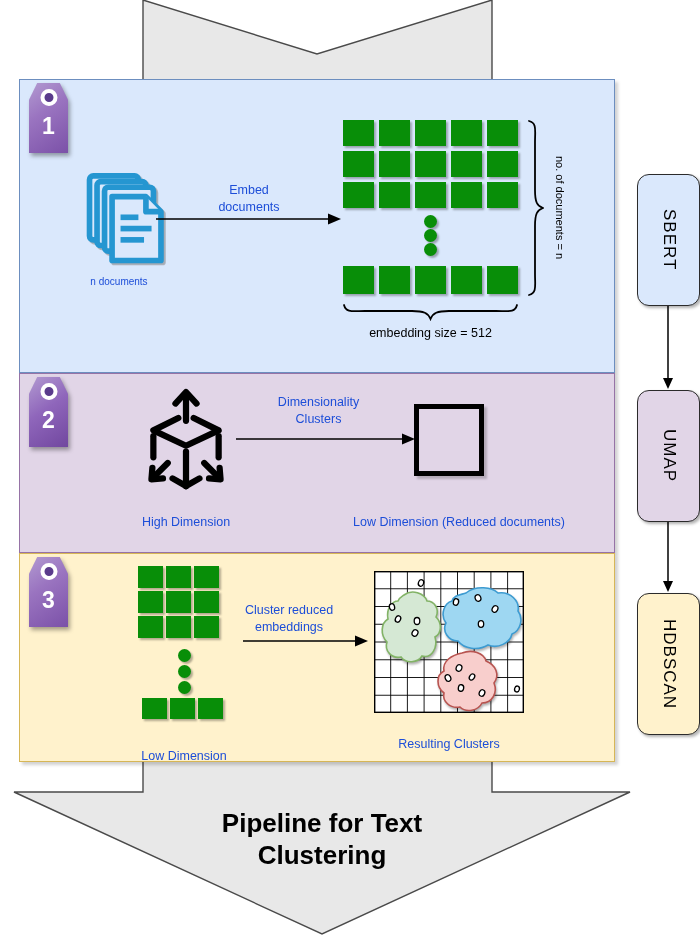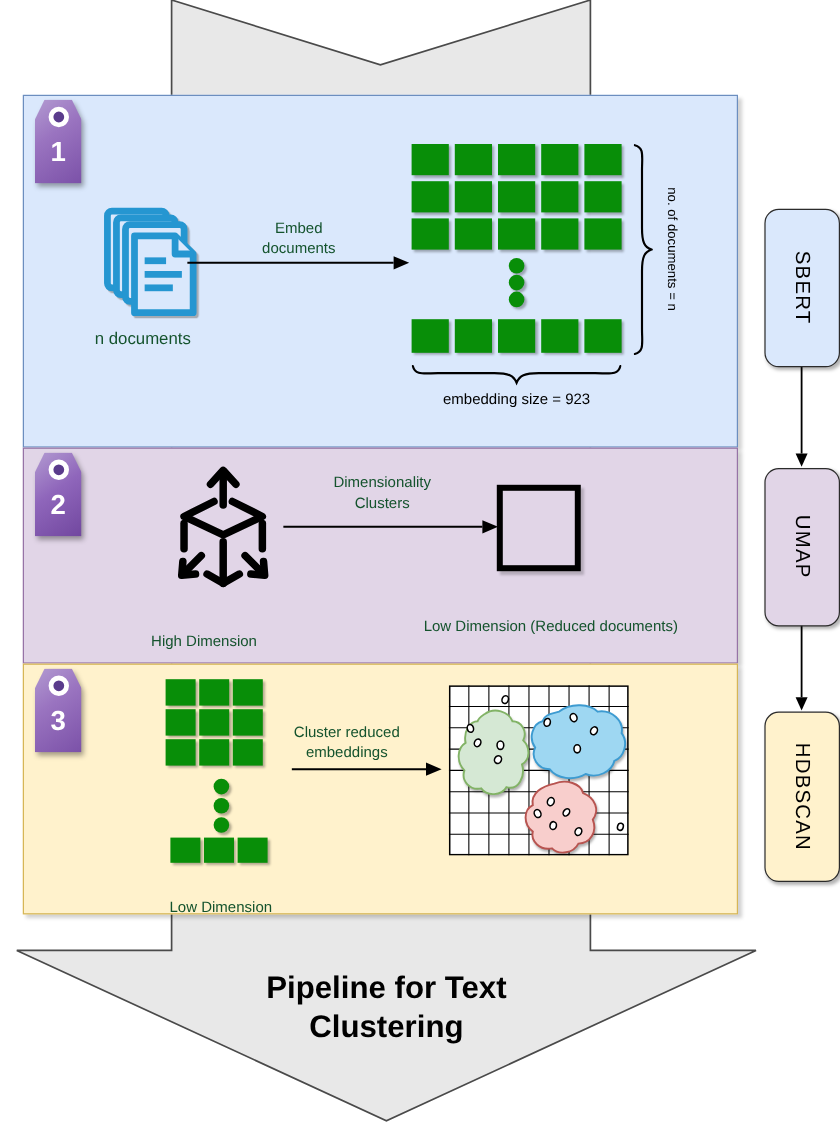--- a/index.html
+++ b/index.html
@@ -2,21 +2,21 @@
 <html><head>
 <meta charset="utf-8">
 <style>
   html,body{margin:0;padding:0;background:#ffffff;}
   #canvas{
     position:relative;width:700px;height:936px;overflow:hidden;background:#ffffff;
     font-family:"Liberation Sans","DejaVu Sans",sans-serif;color:#000;
   }
   .abs{position:absolute;}
   .pre{white-space:pre-line;}
-  .lbl{font-size:12.5px;line-height:16.5px;text-align:center;color:#14532d;}
+  .lbl{font-size:12.5px;line-height:16.5px;text-align:center;color:#1d4ed8;}
 
   
   #bg-arrow-svg{left:0;top:0;width:700px;height:936px;z-index:0;}
   #pipeline-title{
     left:122px;top:807px;width:400px;z-index:2;
     font-size:26px;font-weight:bold;line-height:32px;text-align:center;
   }
 
   
   .panel{z-index:1;left:19px;width:594px;box-shadow:3px 3px 3px rgba(0,0,0,0.18);}
@@ -96,21 +96,21 @@
         <rect x="8" y="6" width="52" height="68" rx="4" fill="#dae8fc"></rect>
         <rect x="16" y="12" width="52" height="68" rx="4" fill="#dae8fc"></rect>
         <rect x="24" y="18" width="52" height="68" rx="4" fill="#dae8fc"></rect>
         <path d="M32,96 L32,28 L68,28 L84,44 L84,96 Z" fill="#dae8fc"></path>
         <path d="M68,28 L68,44 L84,44" fill="#dae8fc"></path>
         <line x1="41" y1="50" x2="60" y2="50"></line>
         <line x1="41" y1="62" x2="74" y2="62"></line>
         <line x1="41" y1="74" x2="66" y2="74"></line>
       </g>
     </svg>
-    <div class="abs lbl" style="left:39px;top:194px;width:120px;font-size:14px;">n documents</div>
+    <div class="abs lbl" style="left:39px;top:194px;width:120px;font-size:10px;">n documents</div>
 
     <div class="abs lbl pre" style="left:169px;top:102px;width:120px;">Embed
 documents</div>
     <svg class="abs" style="left:136px;top:130px;" width="186" height="18" viewBox="0 0 186 18">
       <line x1="0" y1="9" x2="172" y2="9" stroke="#000" stroke-width="1.6"></line>
       <polygon points="172,3.5 185,9 172,14.5" fill="#000"></polygon>
     </svg>
 
     <div id="emb-grid" class="abs">
       <div class="gsq"></div>
@@ -141,21 +141,21 @@
     </div>
 
     <svg class="abs" style="left:508px;top:40px;" width="16" height="176" viewBox="0 0 16 176">
       <path d="M1,1 C9,3 7,10 7,22 L7,70 C7,82 9,86 15,88 C9,90 7,94 7,106 L7,154 C7,166 9,173 1,175" fill="none" stroke="#000" stroke-width="1.8" stroke-linecap="round"></path>
     </svg>
     <div id="rows-brace-label" class="abs vtext">no. of documents = n</div>
 
     <svg class="abs" style="left:323px;top:224px;" width="175" height="18" viewBox="0 0 175 18">
       <path d="M1,1 C3,9 10,7 22,7 L69,7 C81,7 85,9 87.5,15 C90,9 94,7 106,7 L153,7 C165,7 172,9 174,1" fill="none" stroke="#000" stroke-width="1.8" stroke-linecap="round"></path>
     </svg>
-    <div id="cols-brace-label" class="abs">embedding size = 923</div>
+    <div id="cols-brace-label" class="abs">embedding size = 512</div>
   </div>
 
   <div id="panel-2" class="abs panel">
 
     <div class="abs tag" id="tag-2">
       <div class="tag-shape"></div>
       <div class="tag-ring"></div>
       <div class="tag-num">2</div>
     </div>
 
@@ -168,21 +168,21 @@
         <line x1="84" y1="52" x2="84" y2="74"></line>
         <line x1="50" y1="68" x2="50" y2="104"></line>
         <line x1="36" y1="96" x2="50" y2="104"></line>
         <line x1="64" y1="96" x2="50" y2="104"></line>
         <line x1="31" y1="80" x2="15" y2="96"></line>
         <polyline points="15,85 14,97 26,96"></polyline>
         <line x1="69" y1="80" x2="85" y2="96"></line>
         <polyline points="85,85 86,97 74,96"></polyline>
       </g>
     </svg>
-    <div class="abs lbl" style="left:80px;top:140px;width:140px;margin-top:12px;">High Dimension</div>
+    <div class="abs lbl" style="left:96px;top:140px;width:140px;">High Dimension</div>
 
     <div class="abs lbl pre" style="left:236px;top:20px;width:125px;">Dimensionality
 Clusters</div>
     <svg class="abs" style="left:216px;top:56px;" width="180" height="18" viewBox="0 0 180 18">
       <line x1="0" y1="9" x2="166" y2="9" stroke="#000" stroke-width="1.6"></line>
       <polygon points="166,3.5 179,9 166,14.5" fill="#000"></polygon>
     </svg>
 
     <div id="reduced-square" class="abs"></div>
     <div class="abs lbl" style="left:289px;top:140px;width:300px;">Low Dimension (Reduced documents)</div>
@@ -259,20 +259,21 @@
         <ellipse cx="121" cy="38" rx="2.7" ry="3.4" transform="rotate(30 121 38)"></ellipse>
         <ellipse cx="107" cy="53" rx="2.7" ry="3.4"></ellipse>
         <ellipse cx="85" cy="97" rx="2.8" ry="3.4" transform="rotate(20 85 97)"></ellipse>
         <ellipse cx="74" cy="107" rx="2.7" ry="3.4" transform="rotate(-25 74 107)"></ellipse>
         <ellipse cx="98" cy="106" rx="2.4" ry="3.3" transform="rotate(35 98 106)"></ellipse>
         <ellipse cx="87" cy="117" rx="2.7" ry="3.3" transform="rotate(10 87 117)"></ellipse>
         <ellipse cx="108" cy="122" rx="2.7" ry="3.3" transform="rotate(25 108 122)"></ellipse>
         <ellipse cx="143" cy="118" rx="2.4" ry="3" transform="rotate(15 143 118)"></ellipse>
       </g>
     </svg>
+    <div class="abs lbl" style="left:349px;top:182px;width:160px;">Resulting Clusters</div>
   </div>
 
   <div id="model-sbert" class="abs model">
     <span class="vtext">SBERT</span>
   </div>
   <div id="model-umap" class="abs model">
     <span class="vtext">UMAP</span>
   </div>
   <div id="model-hdbscan" class="abs model">
     <span class="vtext">HDBSCAN</span>

